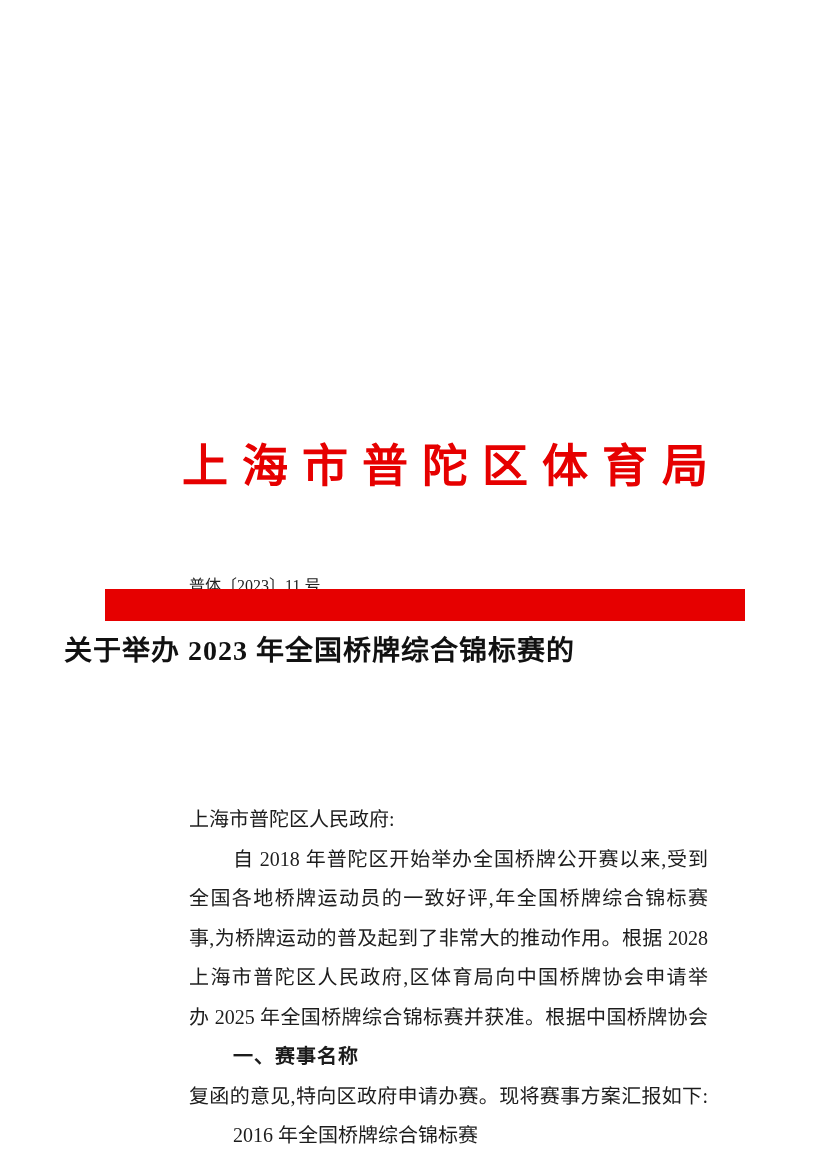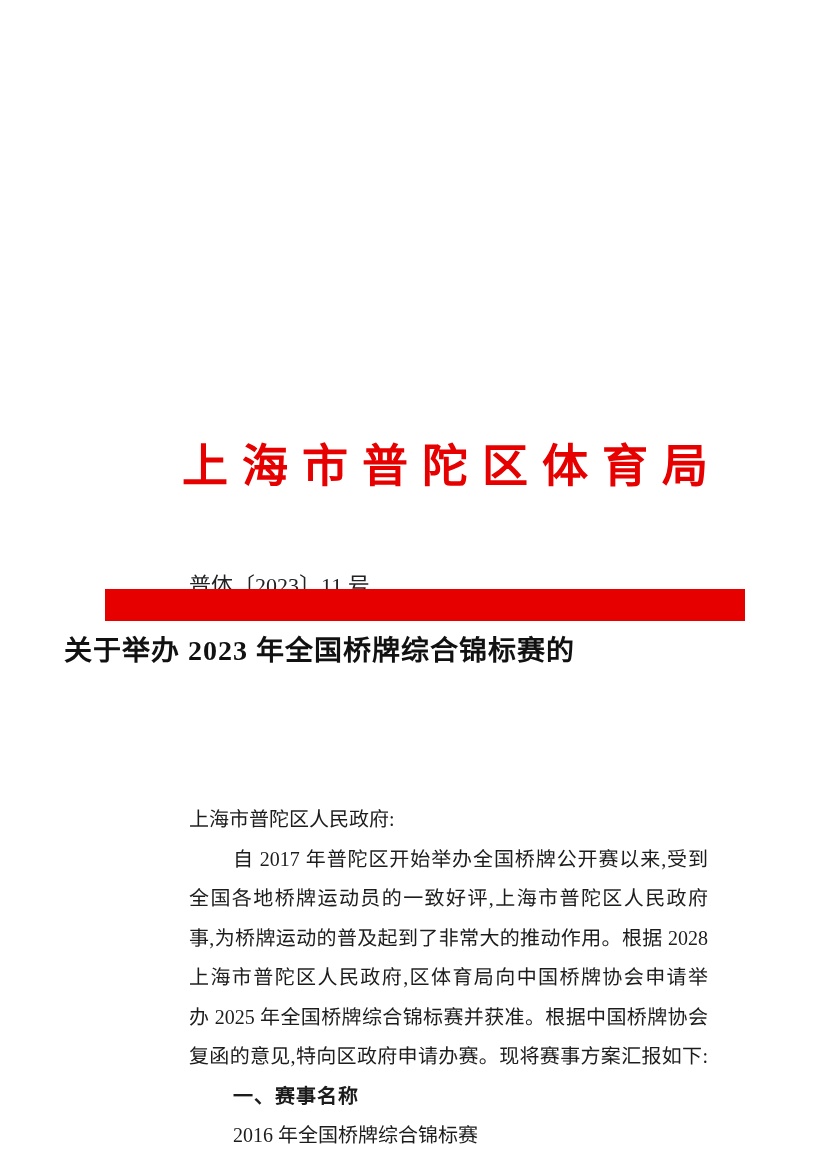--- a/index.html
+++ b/index.html
@@ -34,21 +34,21 @@
   }
   
   .docinfo-row {
     position: absolute;
     top: 504px;
     left: 125px;
     right: 120px;
     display: flex;
     justify-content: space-between;
     align-items: baseline;
-    font-size: 22px;
+    font-size: 16px;
     line-height: 36px;
     color: #222222;
   }
   
   .red-rule {
     position: absolute;
     top: 557px;
     left: 73px;
     width: 640px;
     height: 5px;
@@ -97,23 +97,23 @@
   </div>
 
   <div class="red-rule"></div>
 
   <div class="doc-title">
     <div>关于举办 2023 年全国桥牌综合锦标赛的</div>
   </div>
 
   <div class="body-block">
     <div class="body-line">上海市普陀区人民政府:</div>
-    <div class="body-line justify-line indent-2">自 2017 年普陀区开始举办全国桥牌公开赛以来,受到</div>
-    <div class="body-line justify-line">全国各地桥牌运动员的一致好评,上海市普陀区人民政府</div>
+    <div class="body-line justify-line indent-2">自 2018 年普陀区开始举办全国桥牌公开赛以来,受到</div>
+    <div class="body-line justify-line">全国各地桥牌运动员的一致好评,年全国桥牌综合锦标赛</div>
     <div class="body-line justify-line">事,为桥牌运动的普及起到了非常大的推动作用。根据 2028</div>
     <div class="body-line justify-line">上海市普陀区人民政府,区体育局向中国桥牌协会申请举</div>
     <div class="body-line justify-line">办 2025 年全国桥牌综合锦标赛并获准。根据中国桥牌协会</div>
+    <div class="body-line bold indent-2">一、赛事名称</div>
     <div class="body-line justify-line">复函的意见,特向区政府申请办赛。现将赛事方案汇报如下:</div>
-    <div class="body-line bold indent-2">一、赛事名称</div>
     <div class="body-line indent-2">2016 年全国桥牌综合锦标赛</div>
   </div>
 
 </div>
 
 </body></html>

